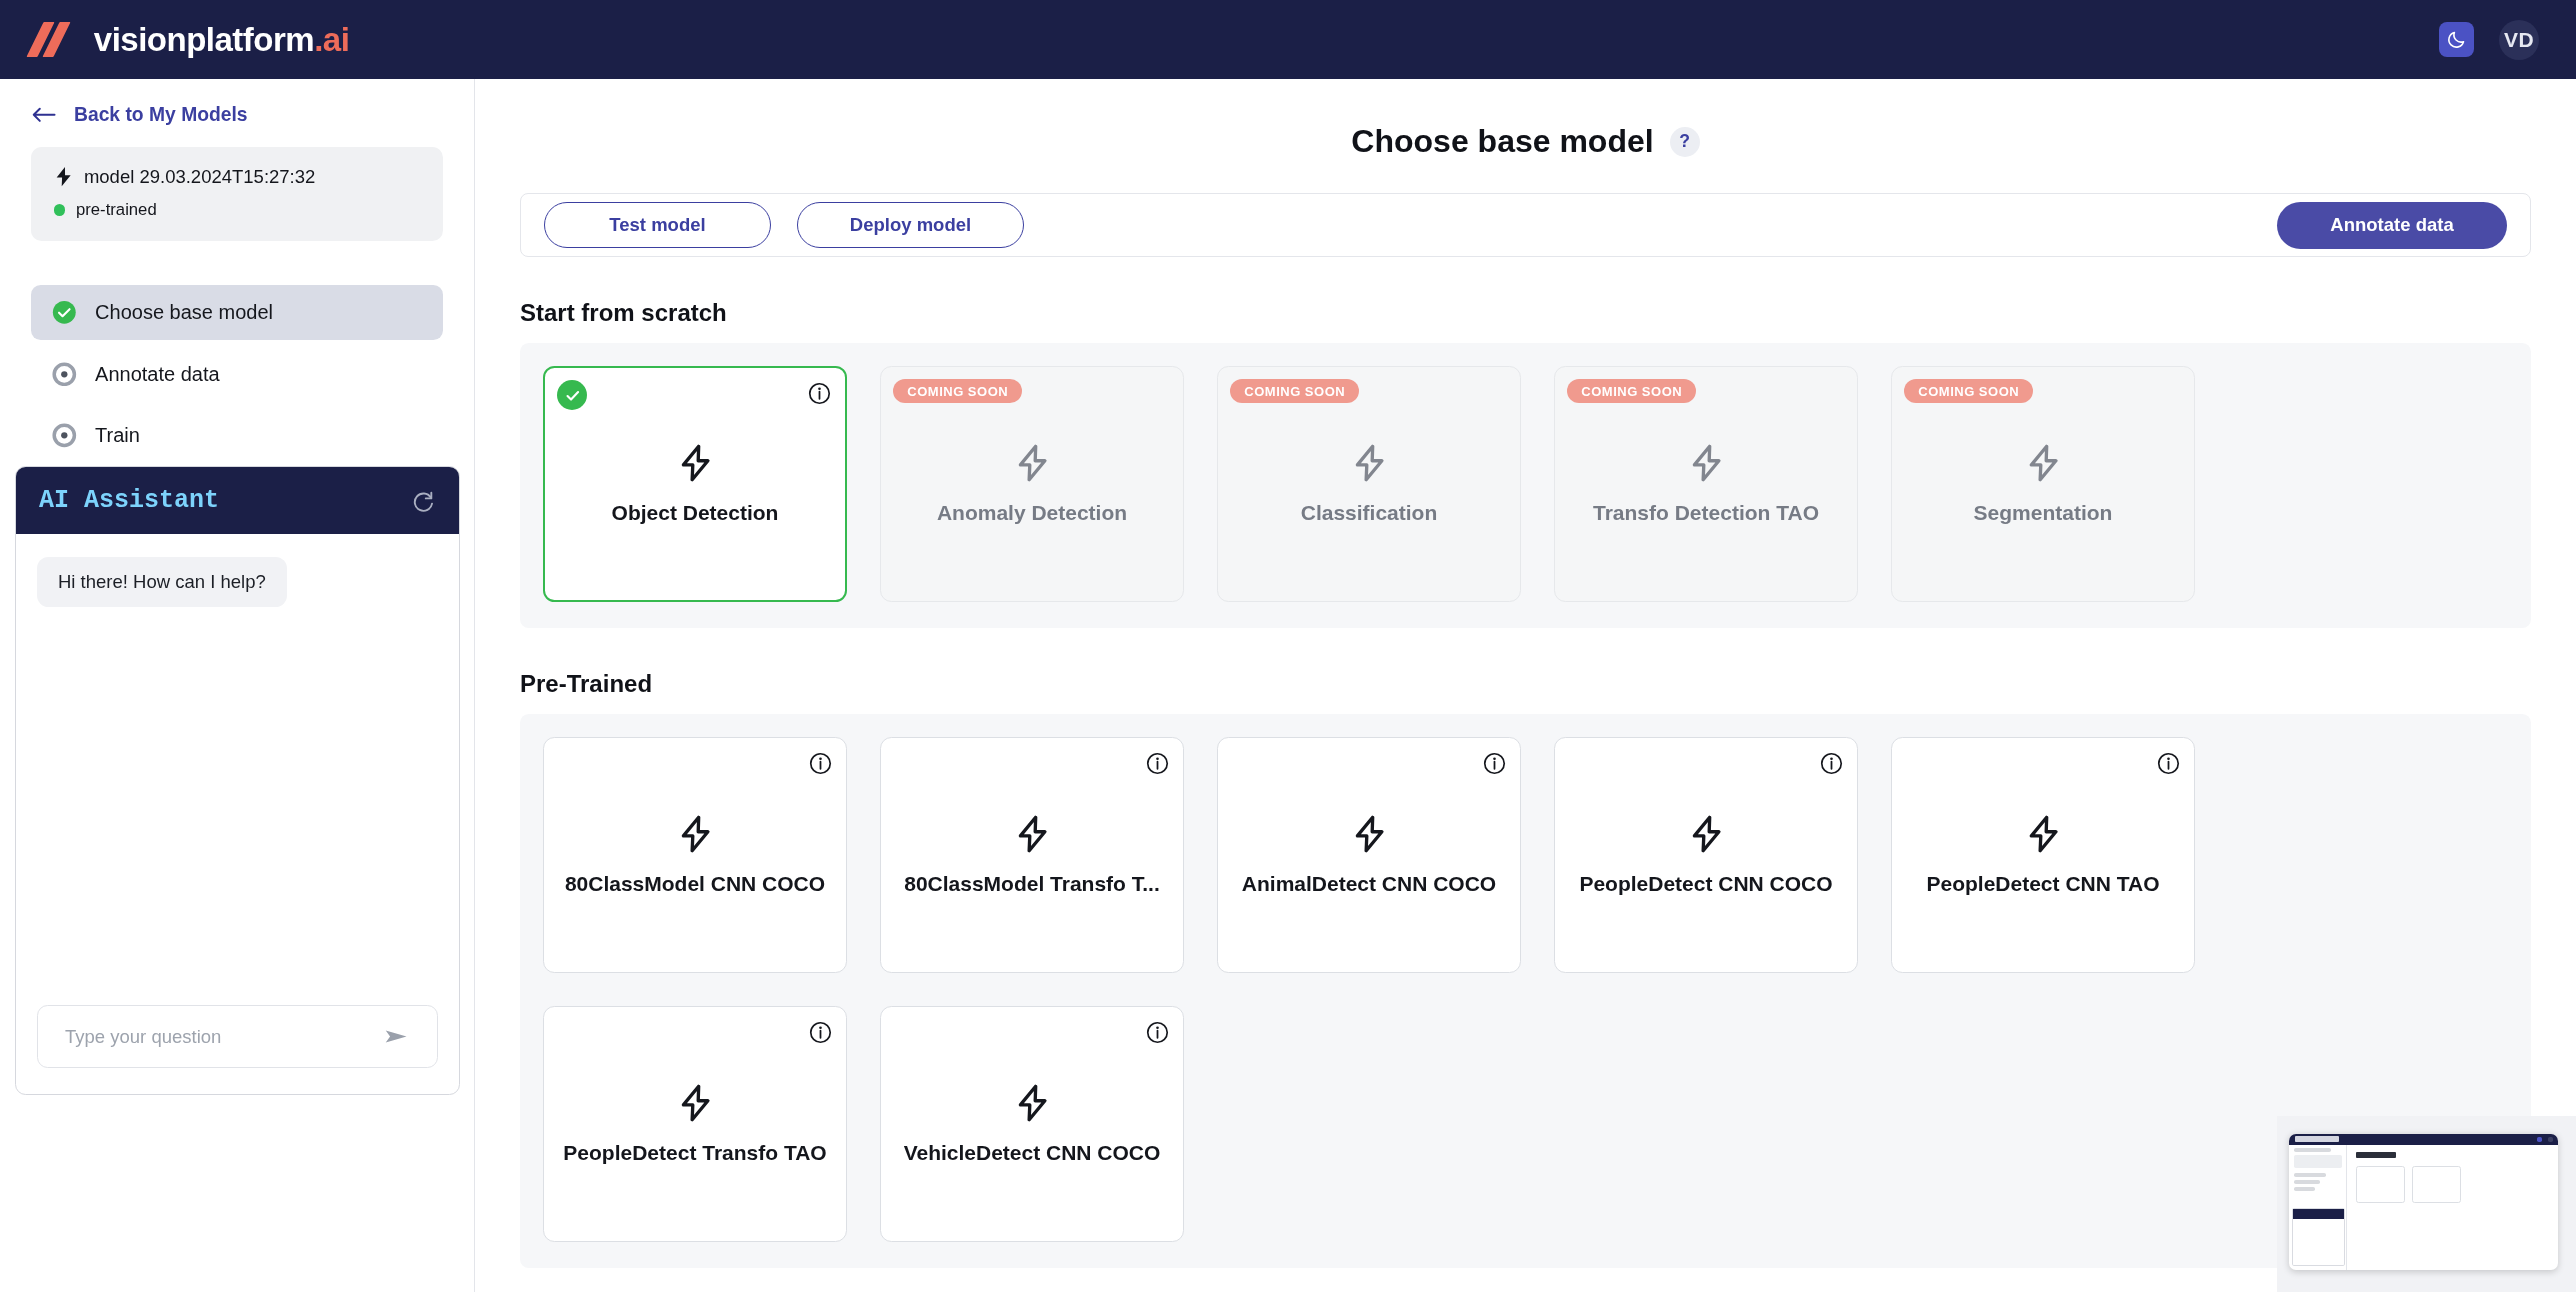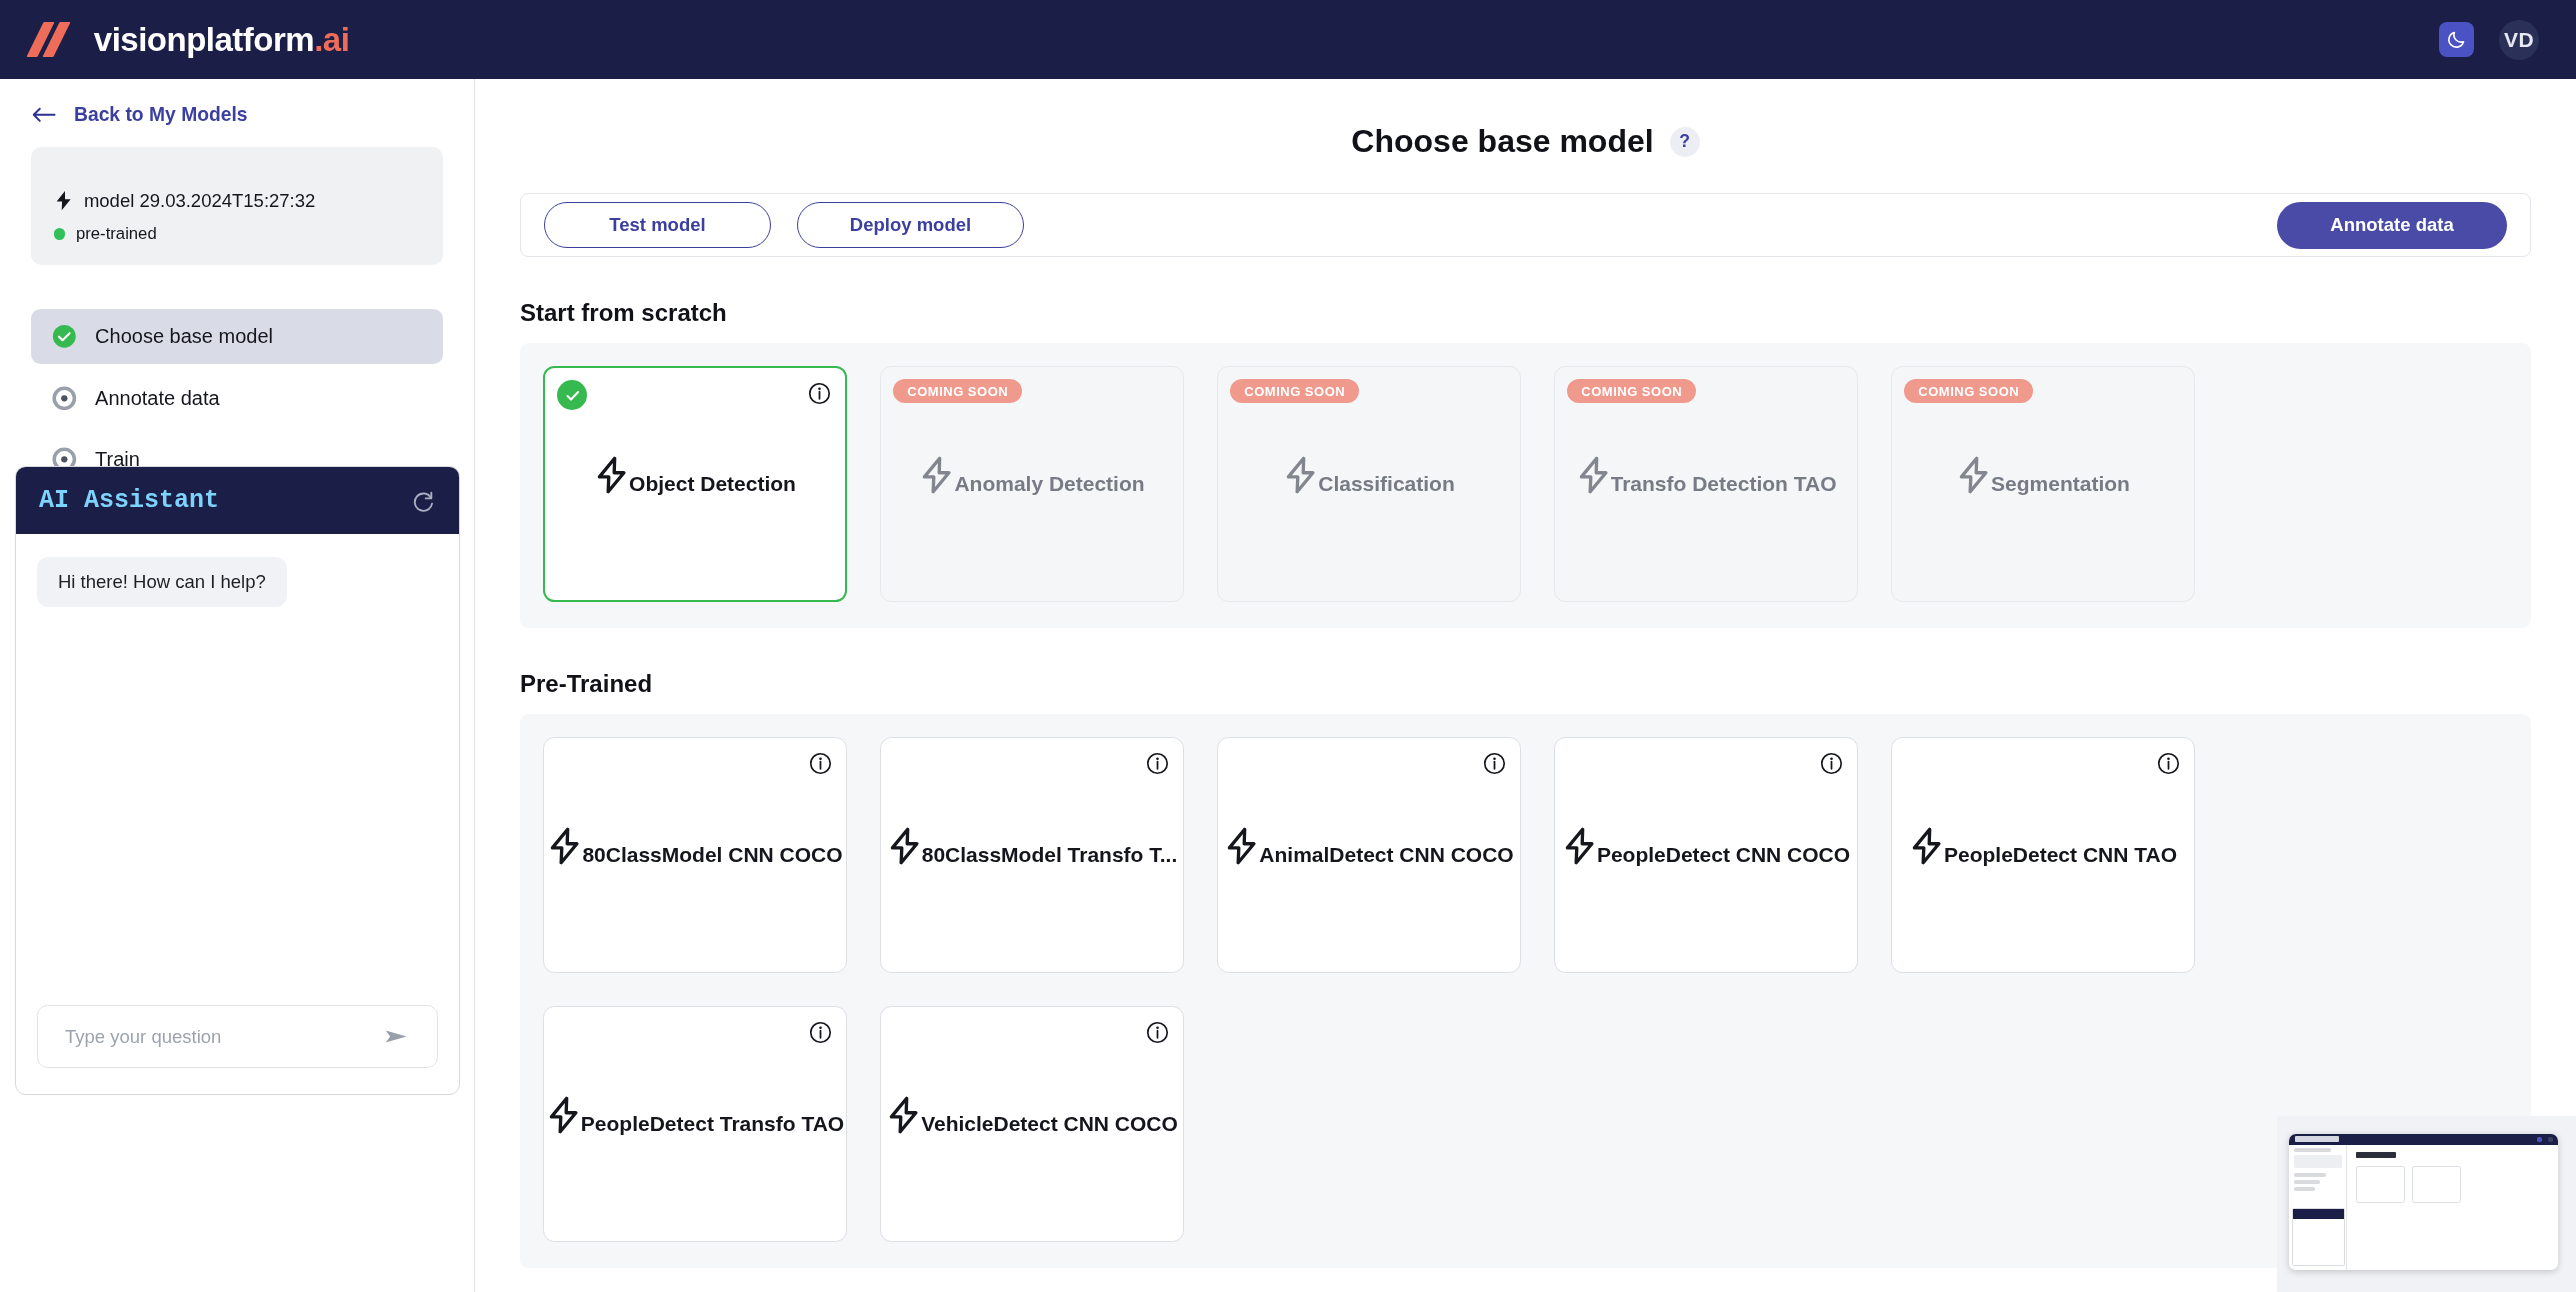--- a/index.html
+++ b/index.html
@@ -68,21 +68,20 @@
   .back-label { font-size: 19.3px; font-weight: 600; color: #3b3fa0; }
 
   .model-card {
     background: #f0f1f3; border-radius: 10.6px;
     margin: 0 15px; padding: 19.3px 23px 21px 23px;
   }
   .model-card-title {
     display: flex; align-items: center; gap: 10.6px;
     font-size: 18.5px; color: #14161c; font-weight: 400;
     margin-bottom: 12.3px;
-    margin-top: 24px;
   }
   .model-card-status {
     display: flex; align-items: center; gap: 10.6px;
     font-size: 16.7px; color: #14161c;
   }
   .dot-green { width: 11.4px; height: 11.4px; border-radius: 50%; background: #31c05a; flex: none; }
 
   .steps { margin-top: 44px; }
   .step-row {
     display: flex; align-items: center; gap: 18.5px;
@@ -179,21 +178,21 @@
     margin: 0 45px; background: #f6f7f9;
     border-radius: 8.8px; padding: 23px 23px 26px 23px;
     display: flex; flex-wrap: wrap; gap: 33px;
   }
 
   .mcard {
     position: relative;
     width: 304px; height: 236px;
     background: #ffffff;
     border: 0.9px solid #dcdfe4; border-radius: 11.4px;
-    display: flex; flex-direction: row;
+    display: flex; flex-direction: column;
     align-items: center; justify-content: center;
     cursor: pointer;
   }
   .mcard.selected { border: 2.6px solid #36b94f; }
   .mcard.disabled {
     background: #f5f6f7; border: 0.9px solid #e6e8eb;
     cursor: default;
   }
   .mcard-icon { margin-bottom: 17.6px; }
   .mcard-label {

